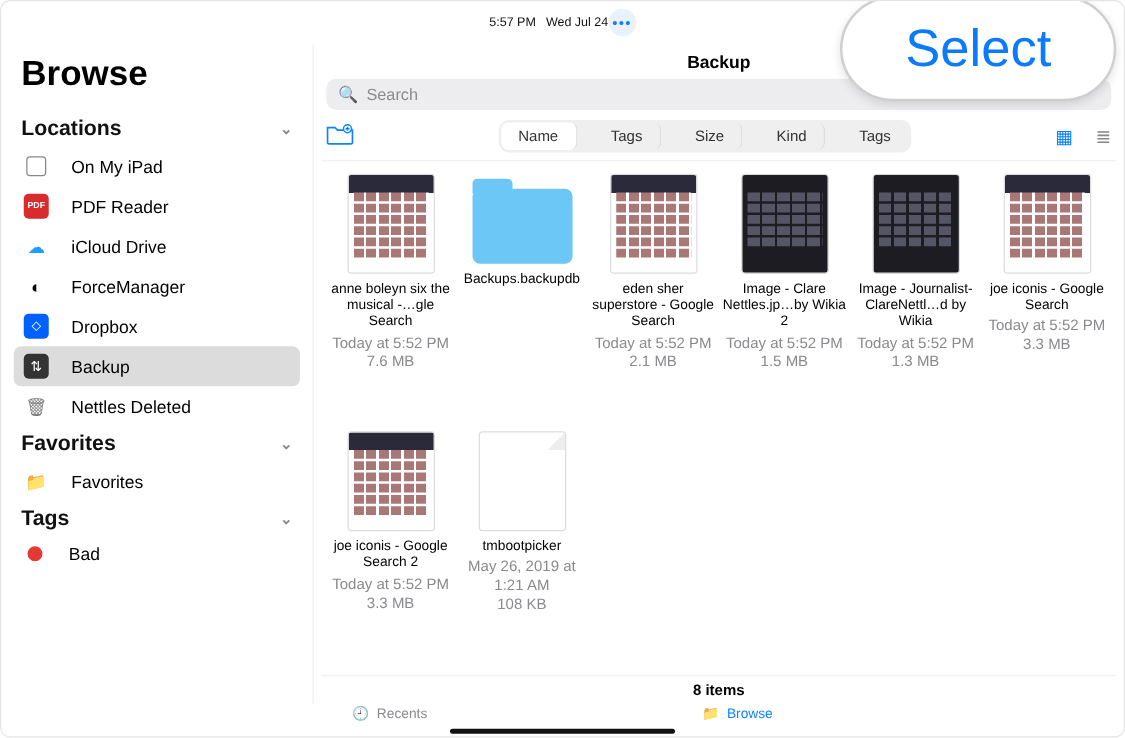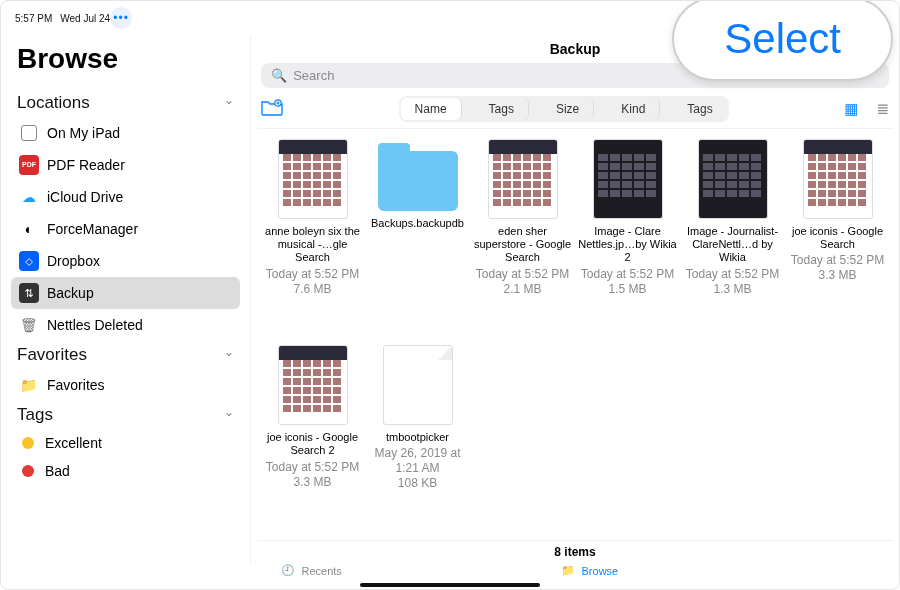--- a/index.html
+++ b/index.html
@@ -1,24 +1,24 @@
 <!DOCTYPE html>
 <html><head>
 <meta charset="utf-8">
 <style>
 *{box-sizing:border-box;margin:0;padding:0;font-family:-apple-system,BlinkMacSystemFont,"Helvetica Neue",Arial,sans-serif}
 body{width:900px;height:590px;background:#fff;position:relative;overflow:hidden;border:1px solid #e5e5e5;border-radius:8px}
-.statusbar{display:flex;justify-content:flex-start;align-items:center;padding:6px 14px;font-size:10px;color:#111}
+.statusbar{display:flex;justify-content:center;align-items:center;padding:6px 3px;font-size:10px;color:#111}
 .more-btn{width:22px;height:22px;border-radius:50%;background:#eaf1fb;display:flex;align-items:center;justify-content:center;color:#0a84ff;font-size:12px;letter-spacing:1px}
 .app{display:flex;height:calc(100% - 60px)}
 .sidebar{width:250px;padding:0 10px;overflow:hidden;border-right:1px solid #f0f0f0}
 .sidebar h1{font-size:28px;font-weight:700;padding:8px 6px 14px}
-.section-head{display:flex;justify-content:space-between;padding:4px 6px;font-size:17px;font-weight:400;color:#111;cursor:pointer}
+.section-head{display:flex;justify-content:space-between;align-items:center;padding:4px 6px;font-size:17px;font-weight:700;color:#111;cursor:pointer}
 .chevron{font-size:12px;color:#888}
-.sb-item{display:flex;align-items:center;gap:8px;padding:6px 8px;font-size:14px;border-radius:6px;cursor:pointer}
+.sb-item{display:flex;align-items:center;gap:18px;padding:6px 8px;font-size:14px;border-radius:6px;cursor:pointer}
 .sb-item.selected{background:#dcdcdc}
 .sb-icon{width:20px;height:20px;display:flex;align-items:center;justify-content:center;font-size:14px;border-radius:4px}
 .icon-box{border:1.5px solid #888;border-radius:3px;width:16px;height:16px}
 .icon-pdf{background:#d92b2b;color:#fff;font-size:7px;font-weight:700;line-height:20px;text-align:center;border-radius:4px;width:20px;height:20px}
 .icon-cloud{color:#1e9eff}
 .icon-folder{color:#59b9ff}
 .icon-trash{color:#777}
 .icon-dropbox{background:#0061ff;color:#fff;border-radius:4px;width:20px;height:20px;display:flex;align-items:center;justify-content:center;font-size:11px}
 .icon-usb{background:#333;color:#fff;border-radius:4px;width:20px;height:20px;display:flex;align-items:center;justify-content:center;font-size:11px}
 .dot{width:12px;height:12px;border-radius:50%;margin:0 3px}
@@ -117,24 +117,20 @@
           <span>Favorites</span>
         </div>
       </div>
 
     <div class="section-head">
       <span>Tags</span>
       <span class="chevron">⌄</span>
     </div>
     <div id="tag-list">
         <div class="sb-item">
-          <span class="dot y"></span>
-          <span>Excellent</span>
-        </div>
-        <div class="sb-item">
           <span class="dot r"></span>
           <span>Bad</span>
         </div>
       </div>
   </aside>
 
   <main class="content">
     <div class="title-row">Backup</div>
     <div class="search">
       <span>🔍</span>

